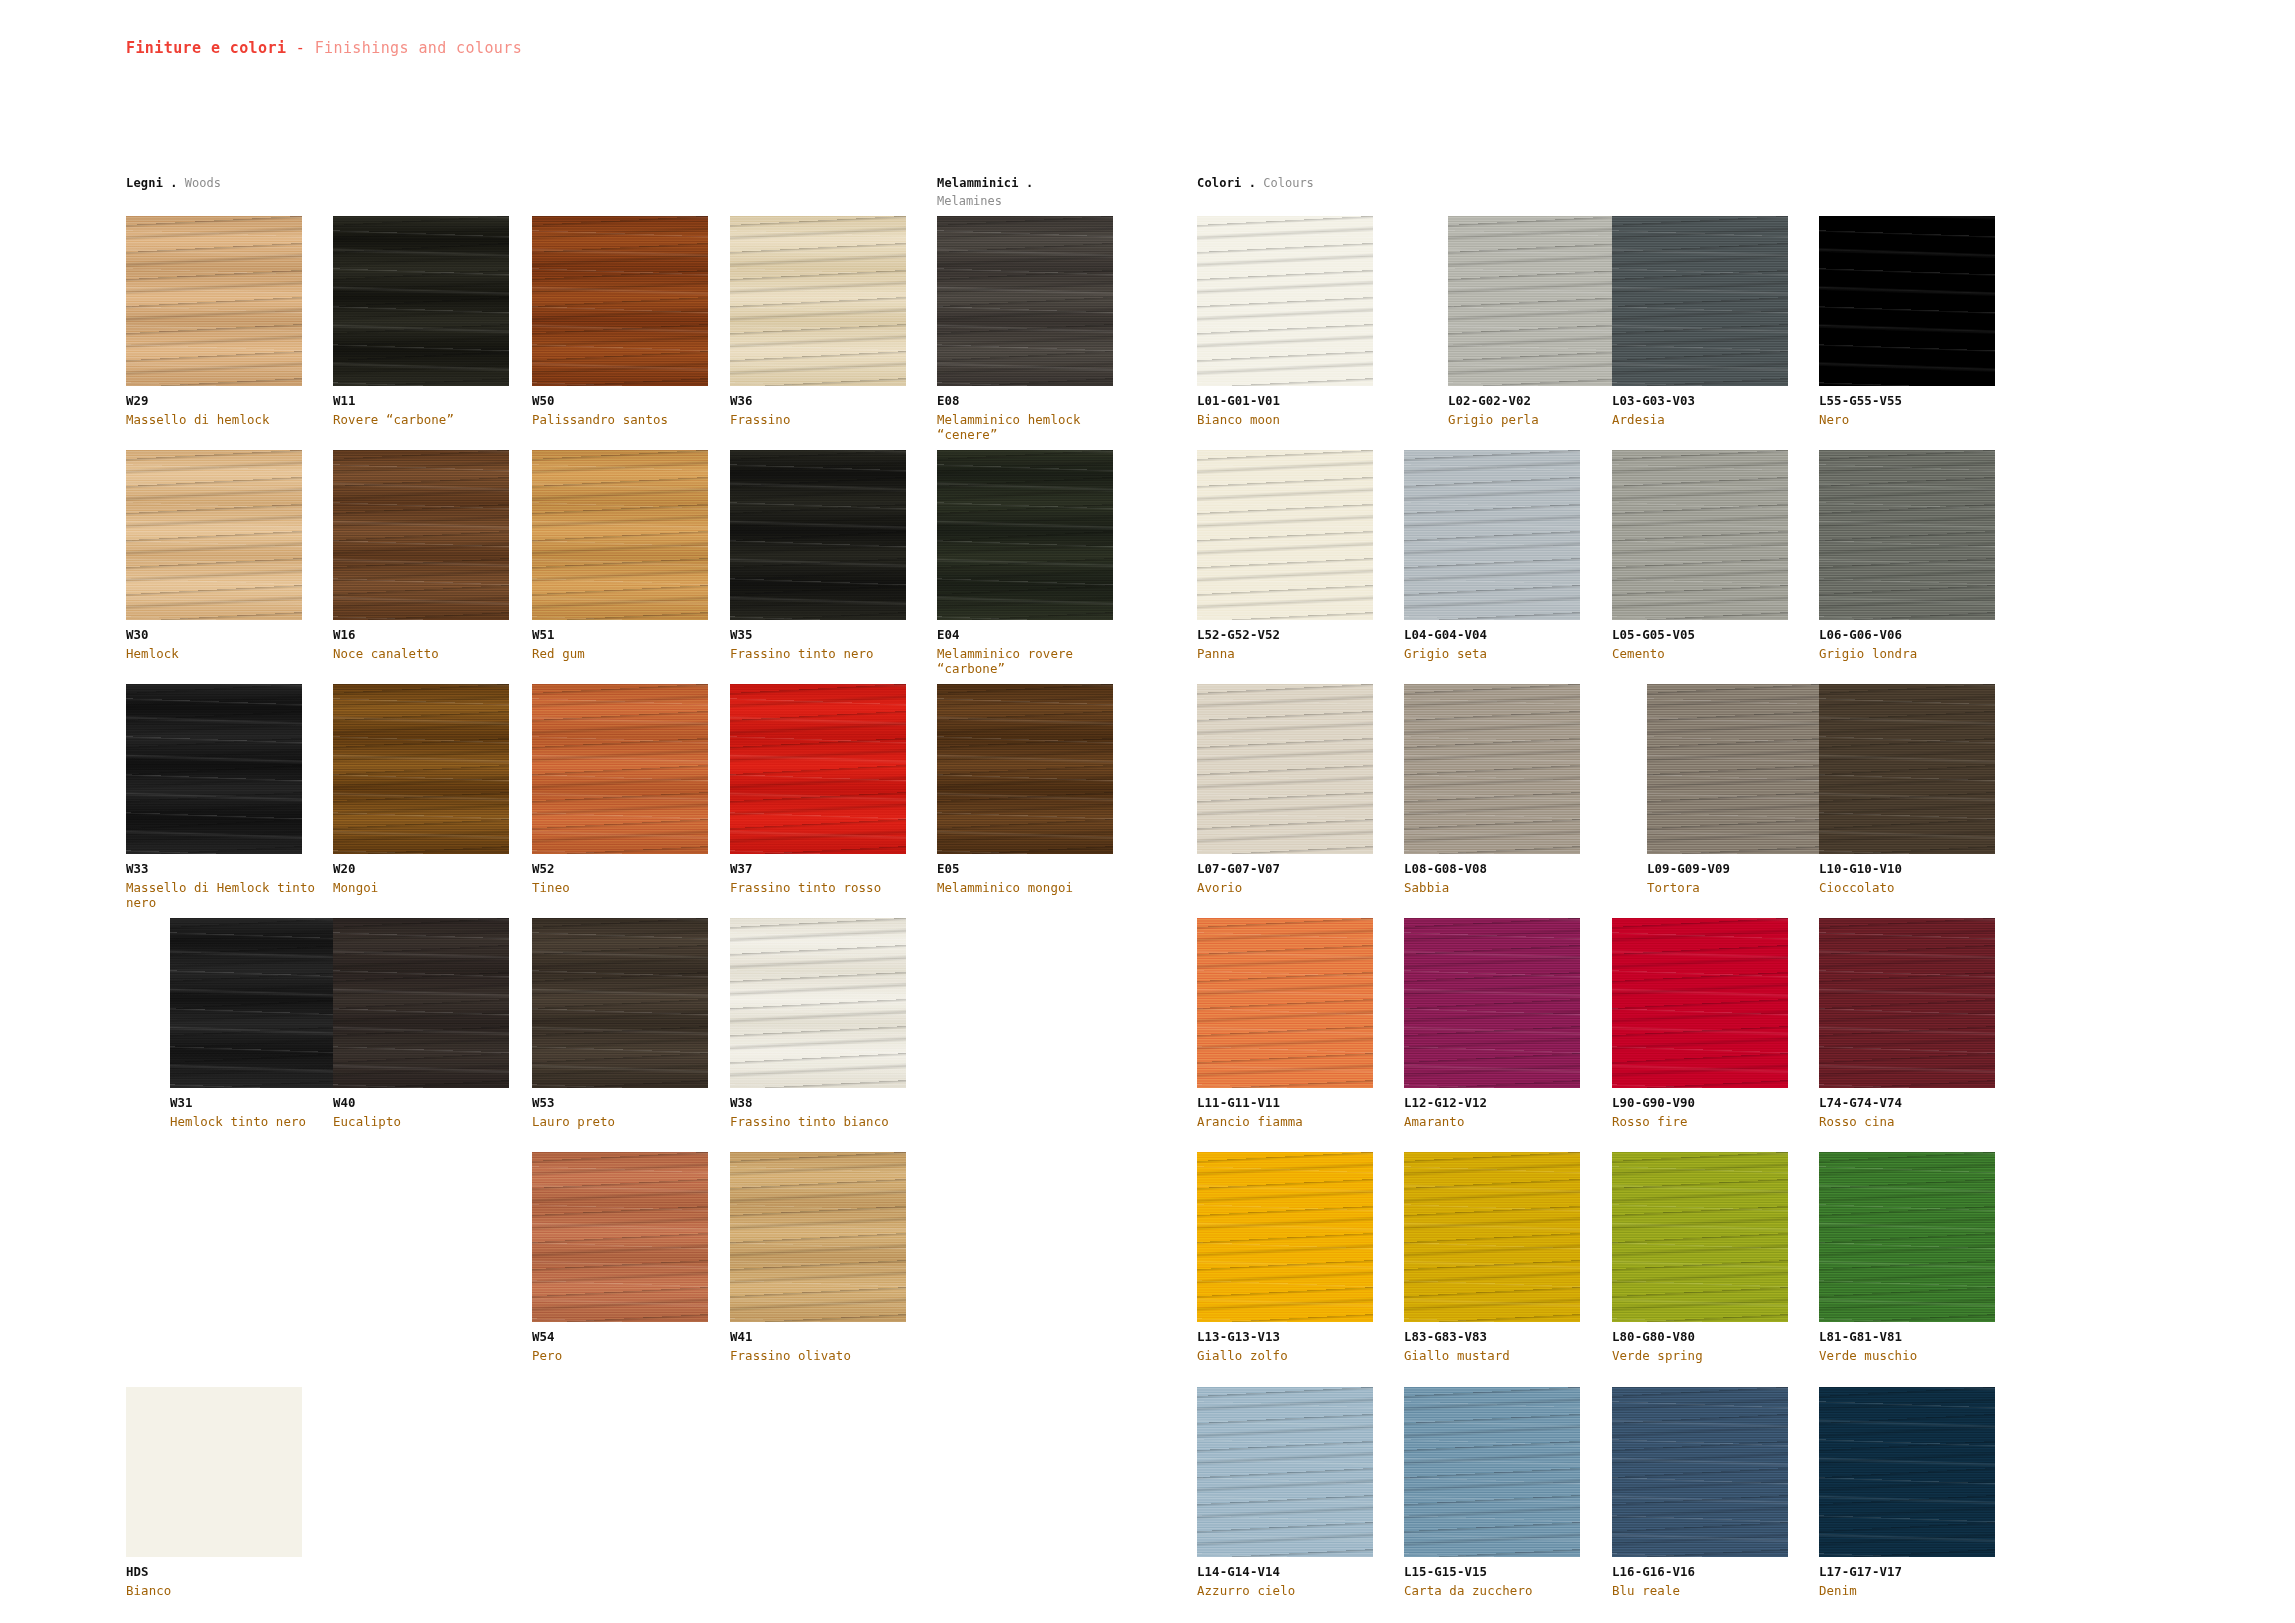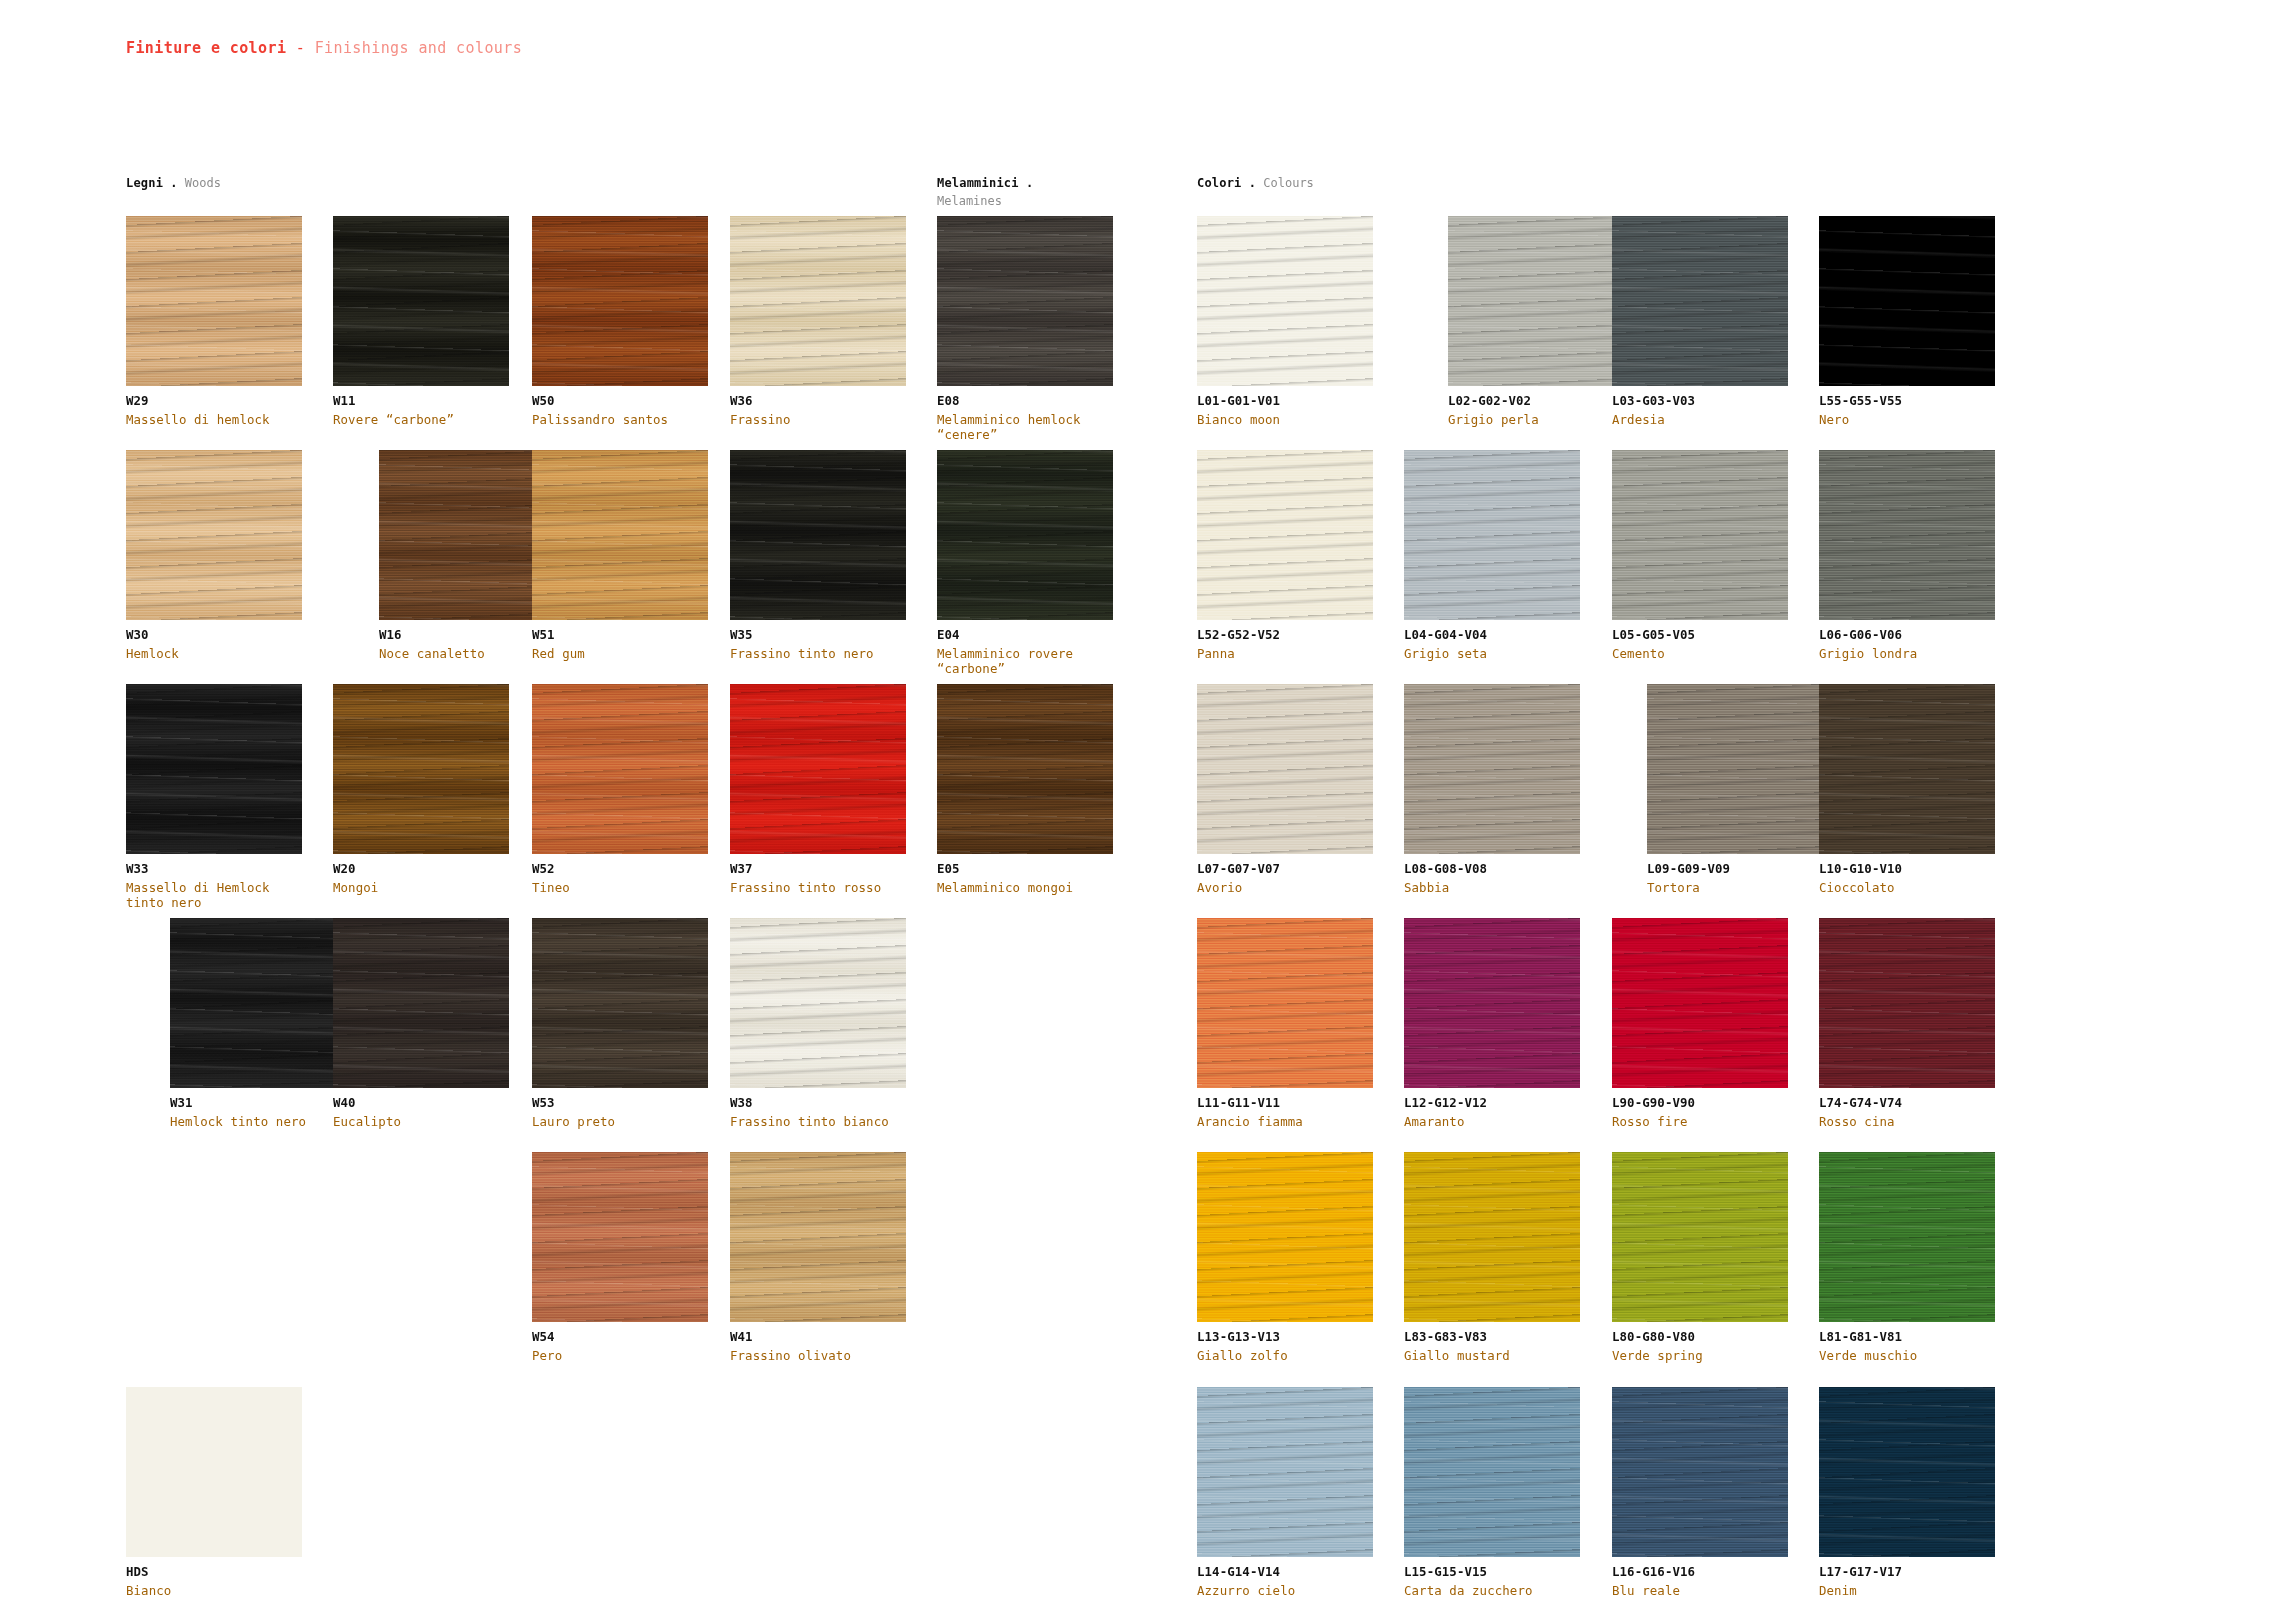--- a/index.html
+++ b/index.html
@@ -28,21 +28,21 @@
   .sec-title .it{font-weight:700;color:#111111;letter-spacing:0.2px;}
   .sec-title .dot{font-weight:700;color:#111111;}
   .sec-title .en{font-weight:400;color:#8d8d8d;}
   .sec-title .en2{display:block;font-weight:400;color:#8d8d8d;}
 
   #sec-legni{left:126px;top:174px;}
   #sec-mel{left:937px;top:174px;}
   #sec-col{left:1197px;top:174px;}
 
   
-  .cell{position:absolute;width:176px;}
+  .cell{position:absolute;width:206px;}
   .sw{
     width:176px;height:170px;display:block;
     background-repeat:repeat;background-size:100% 100%;
   }
   .cap{margin-top:8.3px;}
   .code{
     font-size:12.4px;font-weight:700;color:#111111;
     letter-spacing:0.1px;line-height:14.7px;white-space:nowrap;
   }
   .nm{
@@ -147,21 +147,21 @@
         <div class="nm">Frassino</div>
       </div>
     </div>
     <div class="cell" style="left: 126px; top: 450px;">
       <div class="sw wood" style="background: linear-gradient(rgb(212, 173, 124) 0%, rgb(232, 199, 156) 14%, rgb(212, 173, 124) 31%, rgb(232, 199, 156) 48%, rgb(212, 173, 124) 62%, rgb(232, 199, 156) 79%, rgb(212, 173, 124) 100%);"></div>
       <div class="cap">
         <div class="code">W30</div>
         <div class="nm">Hemlock</div>
       </div>
     </div>
-    <div class="cell" style="left: 333px; top: 450px; margin-left: 46px;">
+    <div class="cell" style="left: 333px; top: 450px;">
       <div class="sw wood" style="background: linear-gradient(rgb(93, 56, 29) 0%, rgb(122, 79, 46) 14%, rgb(93, 56, 29) 31%, rgb(122, 79, 46) 48%, rgb(93, 56, 29) 62%, rgb(122, 79, 46) 79%, rgb(93, 56, 29) 100%);"></div>
       <div class="cap">
         <div class="code">W16</div>
         <div class="nm">Noce canaletto</div>
       </div>
     </div>
     <div class="cell" style="left: 532px; top: 450px;">
       <div class="sw wood" style="background: linear-gradient(rgb(192, 140, 69) 0%, rgb(217, 164, 92) 14%, rgb(192, 140, 69) 31%, rgb(217, 164, 92) 48%, rgb(192, 140, 69) 62%, rgb(217, 164, 92) 79%, rgb(192, 140, 69) 100%);"></div>
       <div class="cap">
         <div class="code">W51</div>

